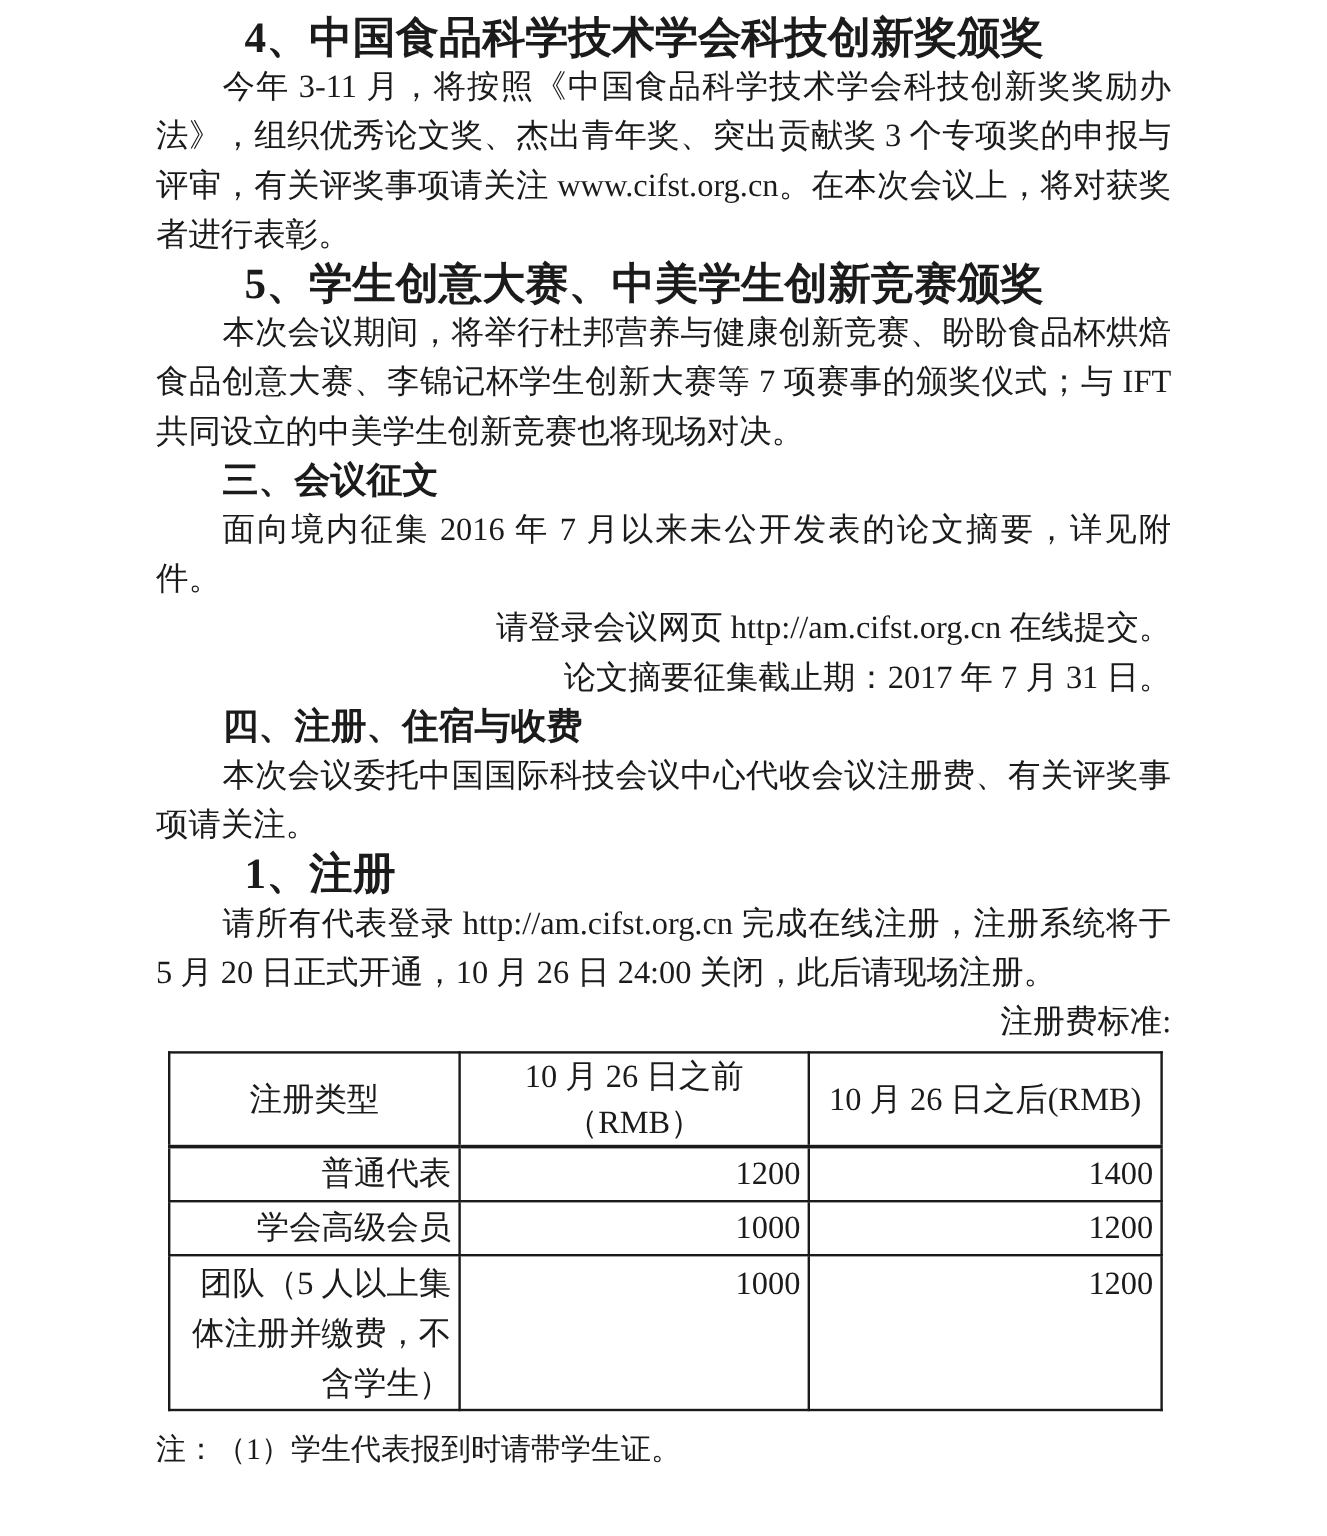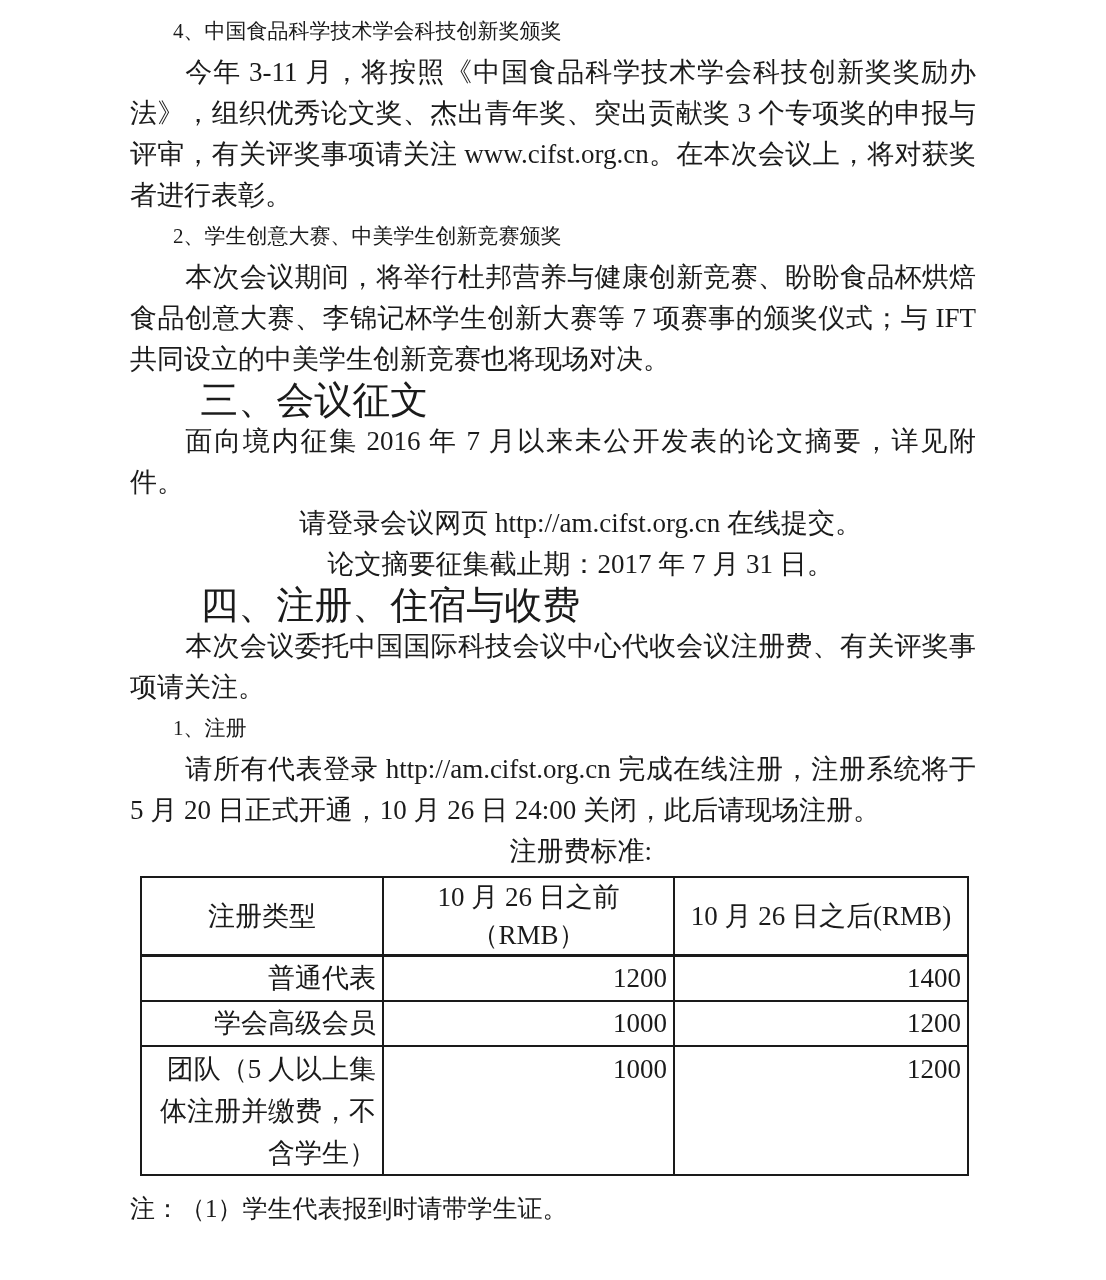--- a/index.html
+++ b/index.html
@@ -18,33 +18,33 @@
     padding: 11px 130px 0 130px;
     width: 846px;
   }
   .para {
     margin: 0;
     font-size: 27px;
     line-height: 41px;
     text-align: justify;
     text-indent: 2.05em;
   }
-  .para.no-justify { text-align: center; }
+  .para.no-justify { text-align: right; }
   .heading-sub {
     margin: 0;
-    font-size: 21px;
+    font-size: 36px;
     line-height: 41px;
-    font-weight: normal;
+    font-weight: bold;
     text-indent: 2.05em;
   }
   .heading-main {
     margin: 0;
-    font-size: 38px;
+    font-size: 30px;
     line-height: 41px;
-    font-weight: normal;
+    font-weight: bold;
     text-indent: 1.85em;
   }
   table.fee-table {
     border-collapse: collapse;
     table-layout: fixed;
     width: 827px;
     margin: 4px 0 0 10px;
   }
   table.fee-table th,
   table.fee-table td {
@@ -83,21 +83,21 @@
   }
 </style>
 </head>
 <body>
 
 <main class="doc">
 
   <h3 class="heading-sub">4、中国食品科学技术学会科技创新奖颁奖</h3>
   <p class="para">今年 3-11 月，将按照《中国食品科学技术学会科技创新奖奖励办法》，组织优秀论文奖、杰出青年奖、突出贡献奖 3 个专项奖的申报与评审，有关评奖事项请关注 www.cifst.org.cn。在本次会议上，将对获奖者进行表彰。</p>
 
-  <h3 class="heading-sub">2、学生创意大赛、中美学生创新竞赛颁奖</h3>
+  <h3 class="heading-sub">5、学生创意大赛、中美学生创新竞赛颁奖</h3>
   <p class="para">本次会议期间，将举行杜邦营养与健康创新竞赛、盼盼食品杯烘焙食品创意大赛、李锦记杯学生创新大赛等 7 项赛事的颁奖仪式；与 IFT 共同设立的中美学生创新竞赛也将现场对决。</p>
 
   <h2 class="heading-main">三、会议征文</h2>
   <p class="para">面向境内征集 2016 年 7 月以来未公开发表的论文摘要，详见附件。</p>
   <p class="para no-justify">请登录会议网页 http://am.cifst.org.cn 在线提交。</p>
   <p class="para no-justify">论文摘要征集截止期：2017 年 7 月 31 日。</p>
 
   <h2 class="heading-main">四、注册、住宿与收费</h2>
   <p class="para">本次会议委托中国国际科技会议中心代收会议注册费、有关评奖事项请关注。</p>
 

